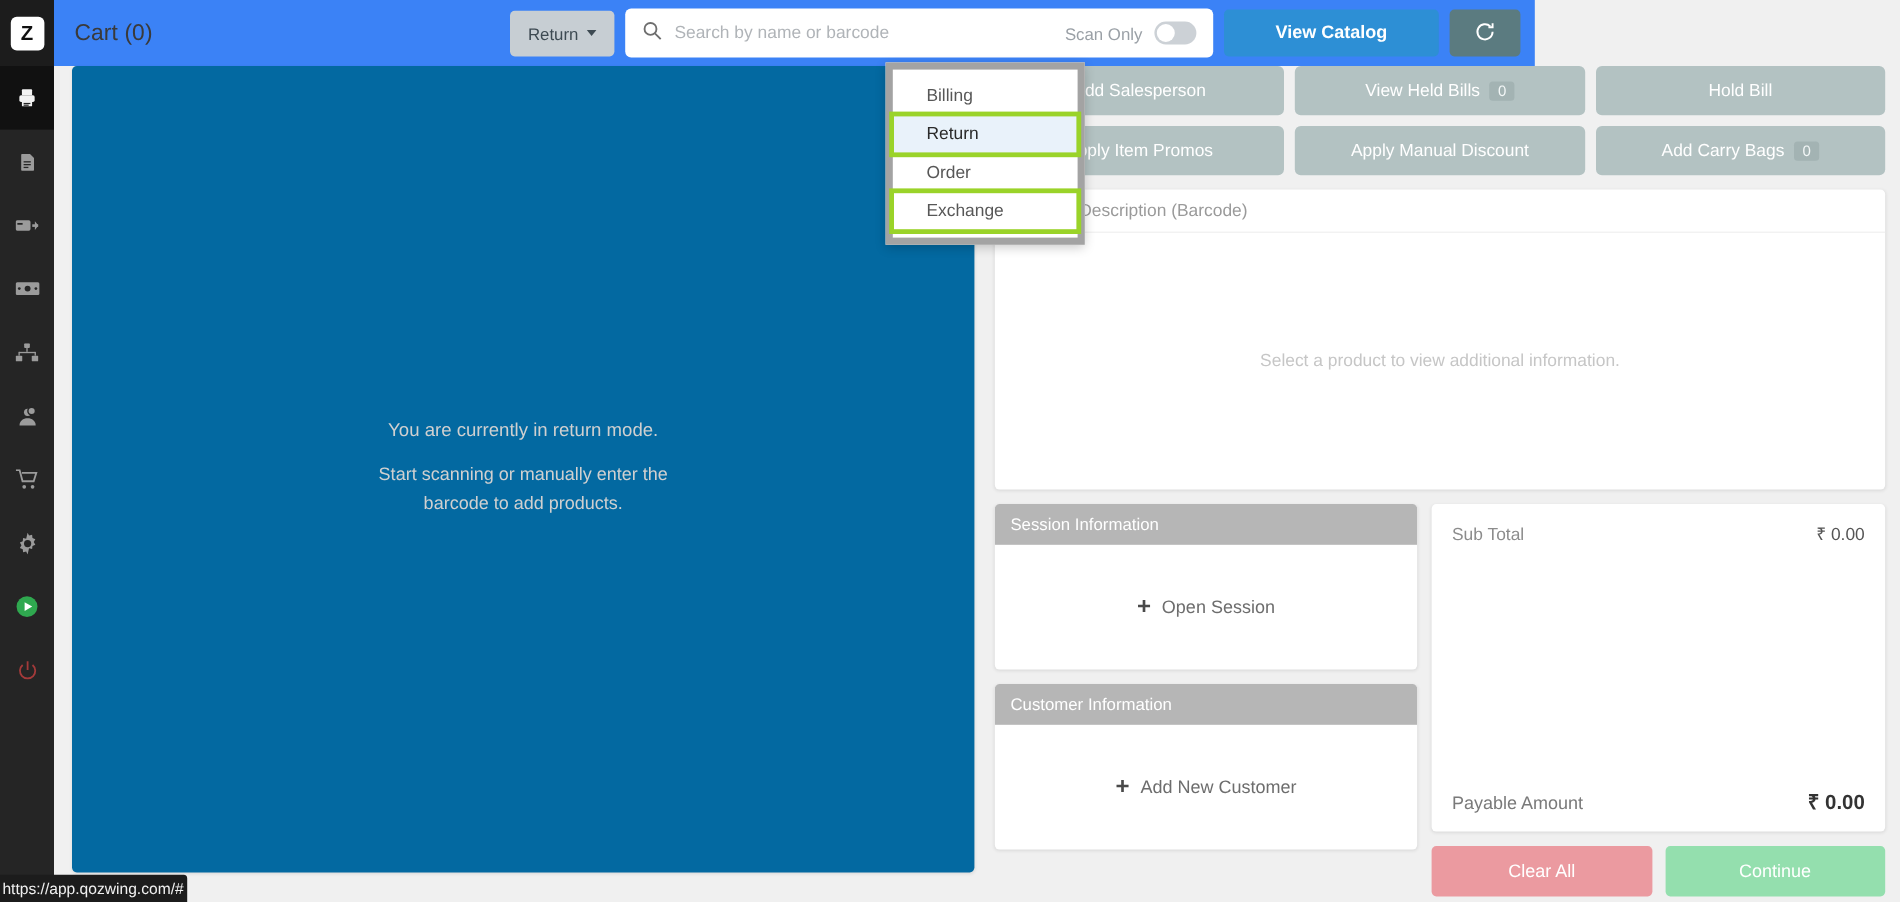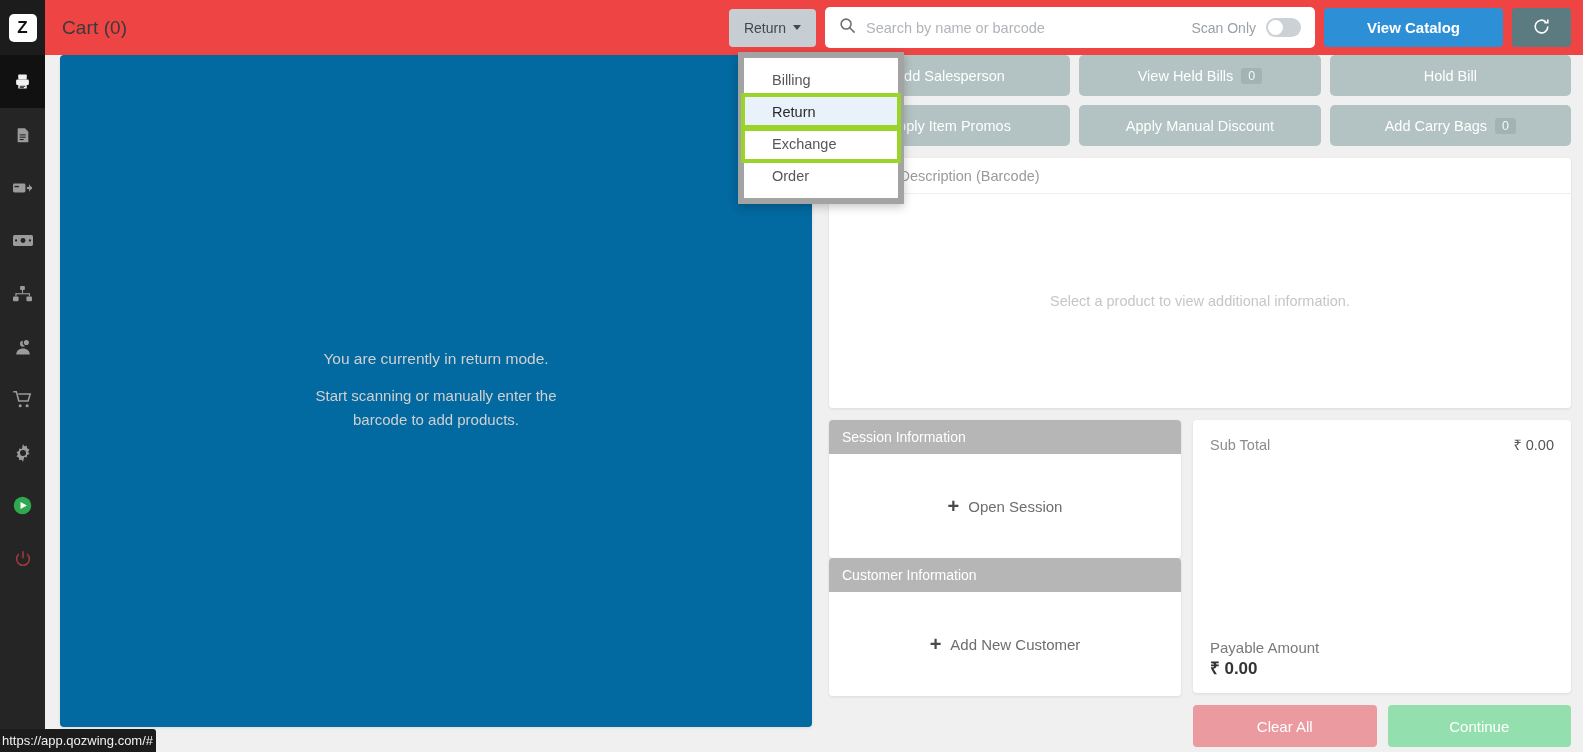--- a/index.html
+++ b/index.html
@@ -24,22 +24,22 @@
   }
   .nav-item {
     width:45px; height:53px; display:flex; align-items:center; justify-content:center;
     cursor:pointer;
   }
   .nav-item.active { background:#111111; }
   .nav-item svg { display:block; }
 
   
   .header {
-    position:absolute; left:45px; top:0; width:1538px; height:55px;
-    background:#ef4444; display:flex; align-items:center;justify-content:flex-end;
+    position:absolute; left:45px; top:0; width:1234px; height:55px;
+    background:#3b82f6; display:flex; align-items:center;justify-content:flex-end;
   }
   .cart-title {
     margin-left:17px; font-size:19px; color:#3a3a3a; letter-spacing:0.1px;
   }
   .header-right {
     margin-left:auto; display:flex; align-items:center; height:55px; padding-right:12px; gap:9px;
   }
   .mode-btn {
     background:#c7ced3; color:#3d4a52; border:none; border-radius:4px;
     height:38px; padding:0 15px; font-size:14px; cursor:pointer;
@@ -125,21 +125,21 @@
   .product-head {
     height:36px; display:flex; align-items:center; padding:0 14px;
     font-size:14.5px; color:#9a9a9a; border-bottom:1px solid #efefef;
   }
   .product-body {
     flex:1; display:flex; align-items:center; justify-content:center;
     color:#c6c6c6; font-size:14.5px;
   }
 
   .lower { display:flex; gap:12px; padding:12px 12px 0 9px; }
-  .col-left { width:352px; display:flex; flex-direction:column; }
+  .col-left { width:352px; display:flex; flex-direction:column; gap:12px; }
   .col-right { flex:1; display:flex; flex-direction:column; }
 
   .info-card {
     background:#ffffff; border-radius:4px; overflow:hidden;
     box-shadow:0 1px 3px rgba(0,0,0,0.09);
   }
   .info-head {
     background:#b6b6b6; color:#ffffff; font-size:14px;
     padding:9px 13px;
   }
@@ -149,21 +149,21 @@
   }
   .plus { font-size:20px; margin-right:9px; color:#4a4a4a; font-weight:bold; line-height:1; }
 
   .totals {
     background:#ffffff; border-radius:4px; box-shadow:0 1px 3px rgba(0,0,0,0.09);
     padding:14px 17px; height:273px; display:flex; flex-direction:column;
   }
   .trow { display:flex; justify-content:space-between; align-items:baseline; }
   .trow .lbl { font-size:14.5px; color:#8c8c8c; }
   .trow .val { font-size:14.5px; color:#555; }
-  .trow.payable { margin-top:auto;flex-direction:column; }
+  .trow.payable { margin-top:auto; }
   .trow.payable .lbl { font-size:15px; color:#7a7a7a; }
   .trow.payable .val { font-size:17px; color:#333; font-weight:bold; }
 
   .final-btns { display:flex; gap:11px; margin-top:12px; }
   .btn-clear {
     flex:1; background:#eb9aa0; color:#ffffff; border:none; border-radius:4px;
     height:42px; font-size:15px; cursor:pointer; font-family:"Liberation Sans", sans-serif;
   }
   .btn-continue {
     flex:1; background:#94dfae; color:#ffffff; border:none; border-radius:4px;
@@ -328,22 +328,22 @@
             <polyline points="20,3 20,7.2 15.6,7.2"></polyline>
           </svg>
         </span>
       </button>
     </div>
   </div>
 
   <div class="dropdown">
     <div class="dd-item">Billing</div>
     <div class="dd-item selected hl">Return</div>
+    <div class="dd-item">Order</div>
     <div class="dd-item hl">Exchange</div>
-    <div class="dd-item">Order</div>
   </div>
 
   <div class="cart-panel">
     <div class="cart-empty">
       <div class="line1">You are currently in return mode.</div>
       <div class="line2">Start scanning or manually enter the barcode to add products.</div>
     </div>
   </div>
 
   <div class="right-col">

